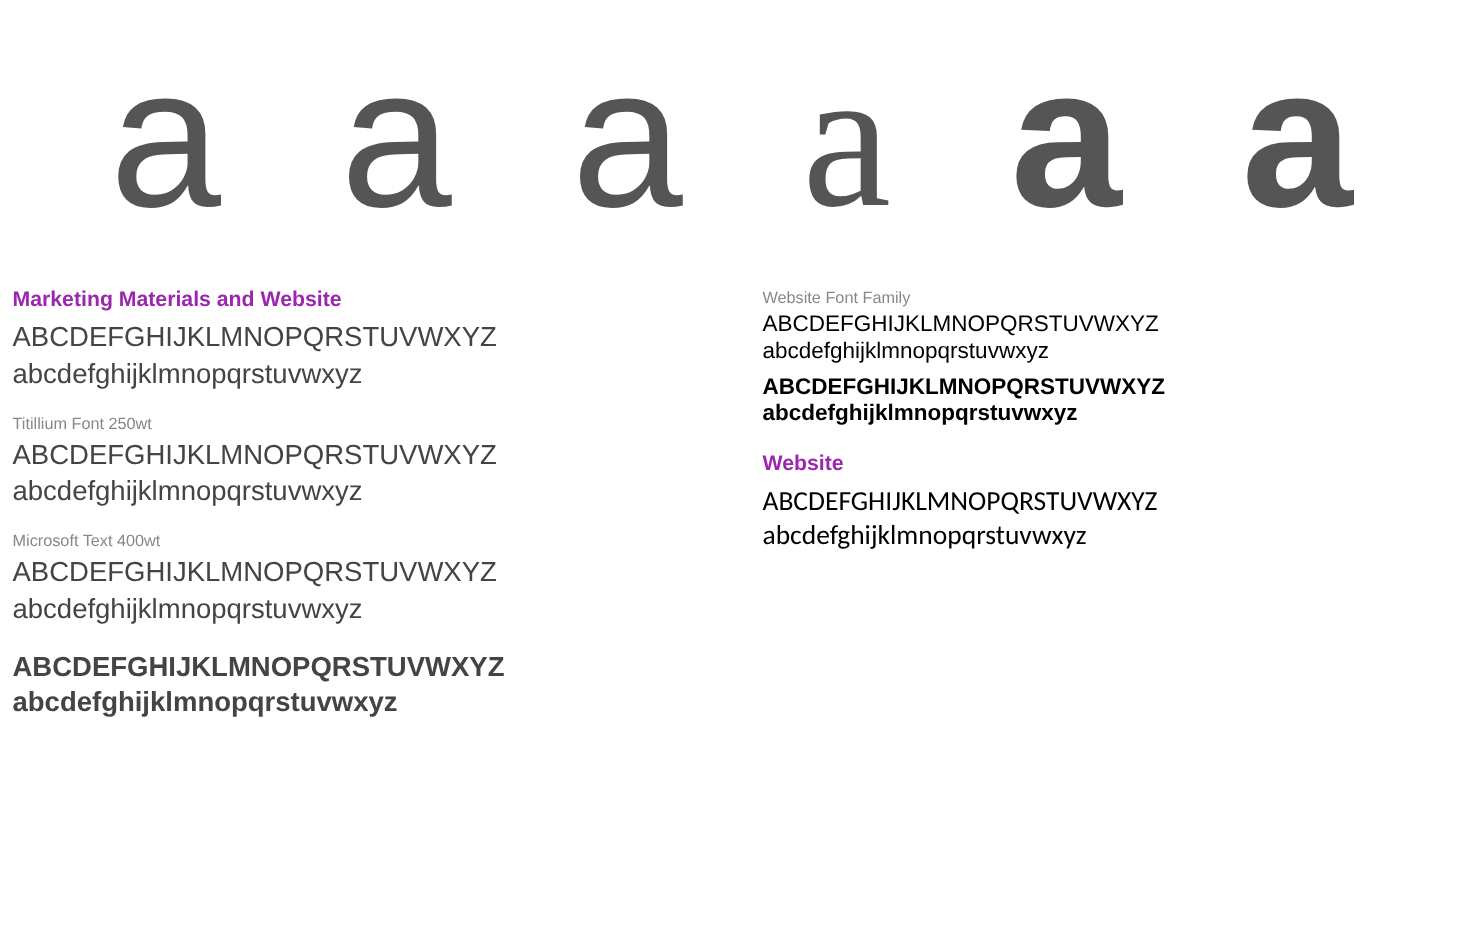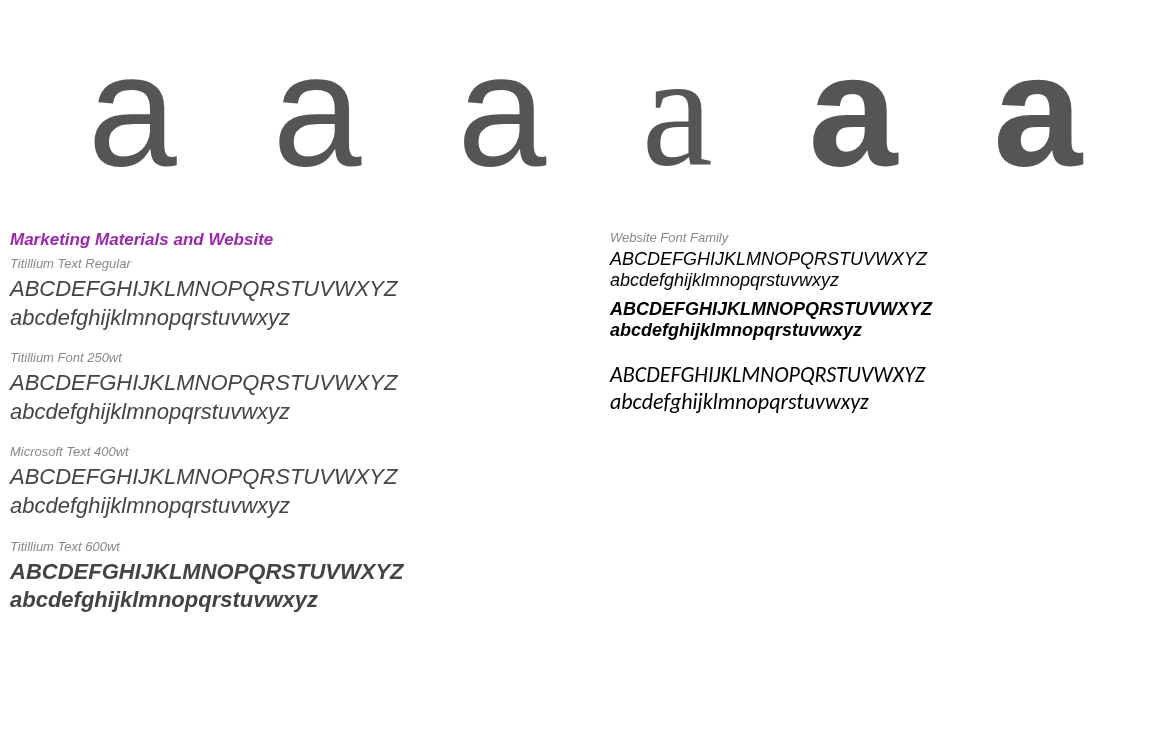--- a/index.html
+++ b/index.html
@@ -31,21 +31,20 @@
     .letter-2 { font-size: 160px; font-weight: 300; }
     .letter-3 { font-size: 160px; font-weight: 400; }
     .letter-4 { font-size: 160px; font-weight: 500; font-family: Georgia, serif; }
     .letter-5 { font-size: 160px; font-weight: 600; }
     .letter-6 { font-size: 160px; font-weight: 700; }
 
     .content-section {
       display: flex;
       padding: 20px 40px 30px 10px;
       gap: 60px;
-      font-style: italic;
     }
 
     .col-left {
       flex: 1;
       padding-left: 0;
     }
 
     .col-right {
       flex: 1;
       padding-left: 20px;
@@ -106,55 +105,54 @@
   <span class="hero-letter letter-5">a</span>
   <span class="hero-letter letter-6">a</span>
 </div>
 
 <div class="content-section">
 
   <div class="col-left">
     <div class="section-heading">Marketing Materials and Website</div>
 
     <div class="alphabet-block">
-      <div class="font-label">Titillium Text Regular</div>
       <div class="alpha-upper weight-regular">ABCDEFGHIJKLMNOPQRSTUVWXYZ</div>
       <div class="alpha-lower weight-regular">abcdefghijklmnopqrstuvwxyz</div>
     </div>
 
     <div class="alphabet-block">
       <div class="font-label">Titillium Font 250wt</div>
       <div class="alpha-upper weight-250">ABCDEFGHIJKLMNOPQRSTUVWXYZ</div>
       <div class="alpha-lower weight-250">abcdefghijklmnopqrstuvwxyz</div>
     </div>
 
     <div class="alphabet-block">
       <div class="font-label">Microsoft Text 400wt</div>
       <div class="alpha-upper weight-400">ABCDEFGHIJKLMNOPQRSTUVWXYZ</div>
       <div class="alpha-lower weight-400">abcdefghijklmnopqrstuvwxyz</div>
     </div>
 
     <div class="alphabet-block">
-      <div class="font-label">Titillium Text 600wt</div>
       <div class="alpha-upper weight-600">ABCDEFGHIJKLMNOPQRSTUVWXYZ</div>
       <div class="alpha-lower weight-600">abcdefghijklmnopqrstuvwxyz</div>
     </div>
   </div>
 
   <div class="col-right">
 
     <div class="alphabet-block">
       <div class="font-label">Website Font Family</div>
       <div class="verdana-regular">ABCDEFGHIJKLMNOPQRSTUVWXYZ</div>
       <div class="verdana-regular">abcdefghijklmnopqrstuvwxyz</div>
       <div style="margin-top:8px;">
         <div class="verdana-bold">ABCDEFGHIJKLMNOPQRSTUVWXYZ</div>
         <div class="verdana-bold">abcdefghijklmnopqrstuvwxyz</div>
       </div>
     </div>
 
     <div class="alphabet-block right-section-gap">
+      <div class="section-heading">Website</div>
       <div class="proxima">ABCDEFGHIJKLMNOPQRSTUVWXYZ</div>
       <div class="proxima">abcdefghijklmnopqrstuvwxyz</div>
     </div>
 
   </div>
 </div>
 
 </body></html>

